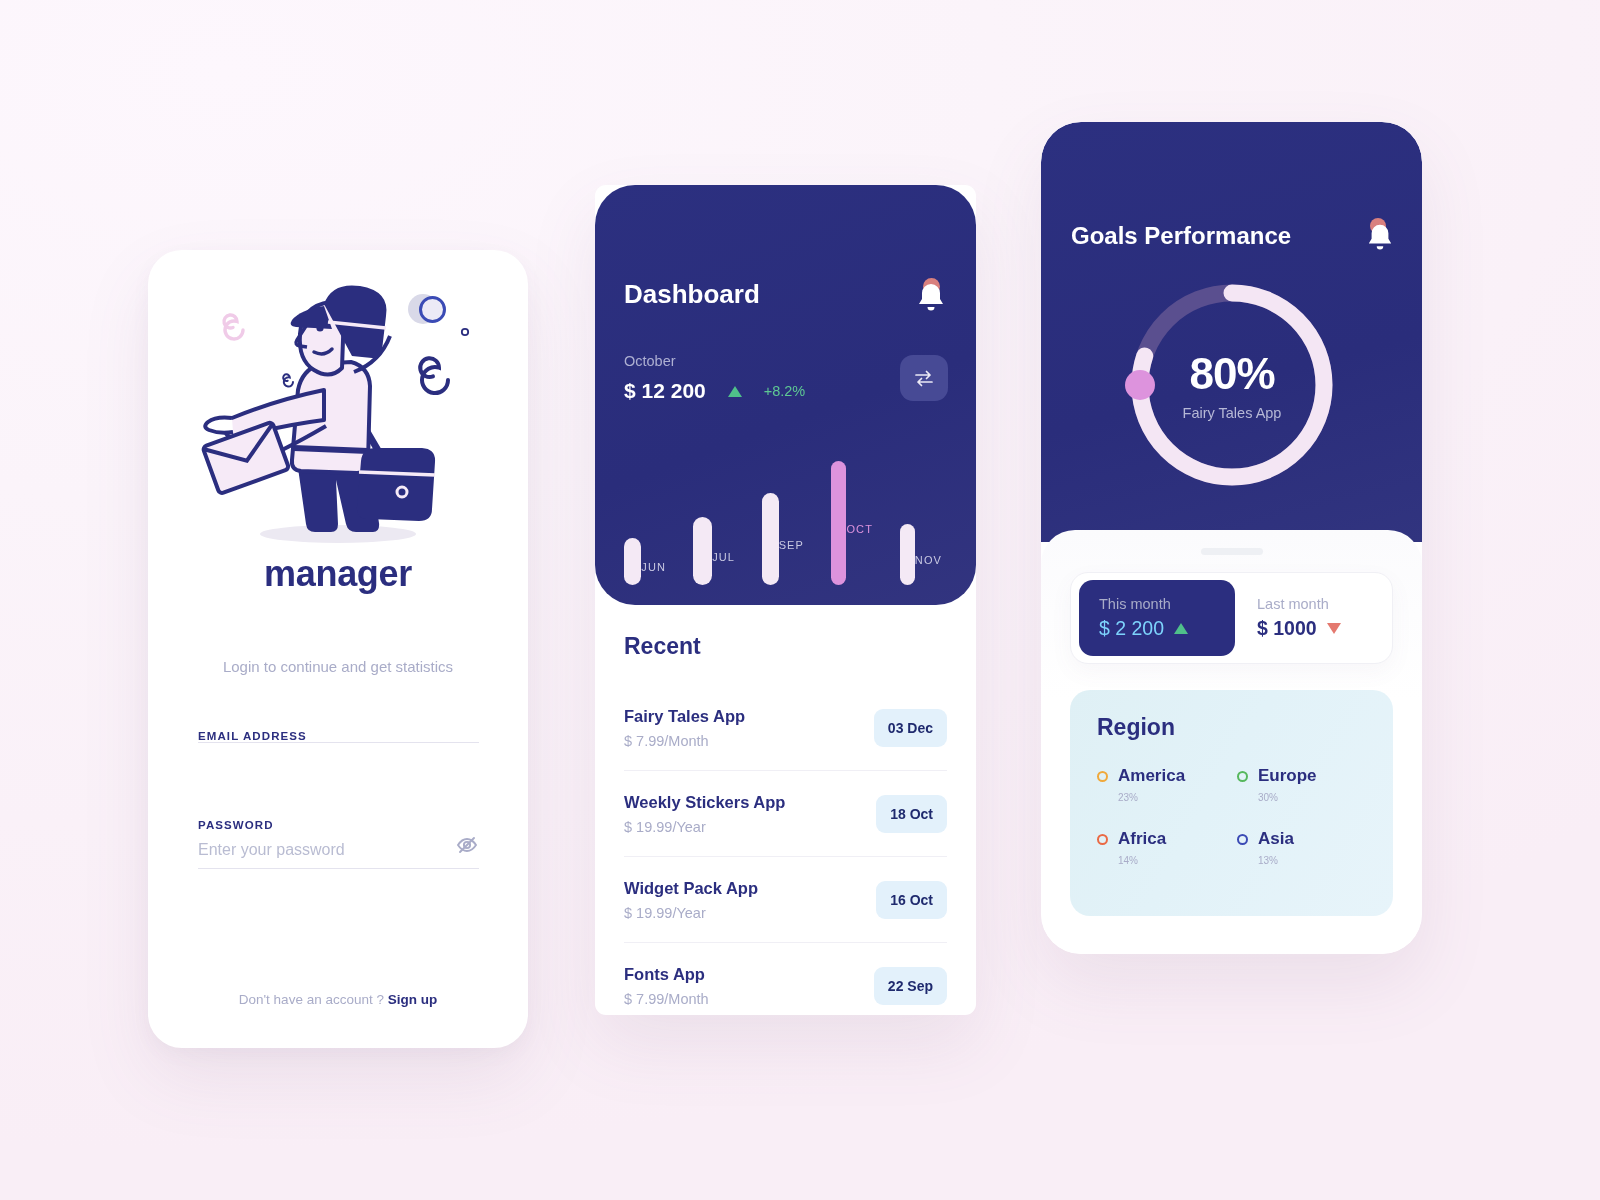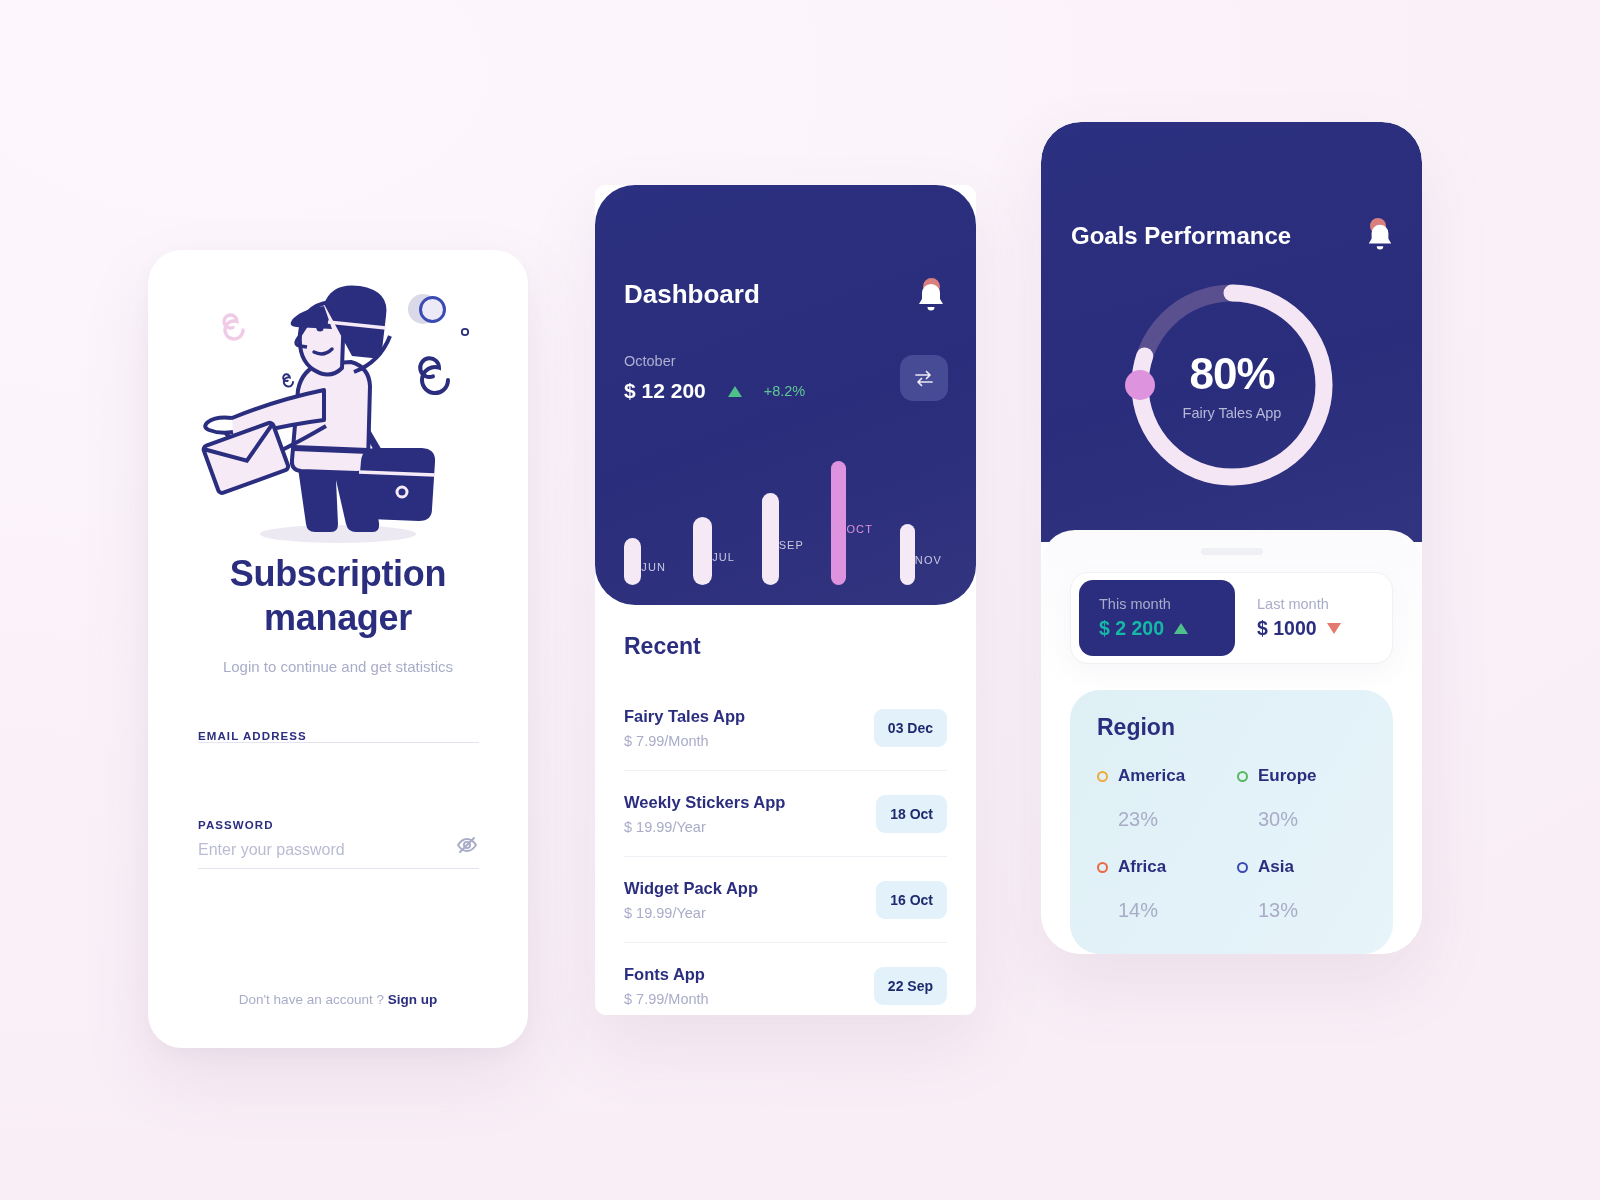--- a/index.html
+++ b/index.html
@@ -146,37 +146,37 @@
     position: absolute; left: 29px; top: 42px; width: 323px; height: 92px;
     background: #fff; border: 1px solid #f0f0f5; border-radius: 18px;
     box-shadow: 0 8px 22px rgba(120,90,130,.05);
     display: flex; align-items: center;
   }
   .month-pill {
     margin-left: 8px; width: 156px; height: 76px; border-radius: 14px;
     background: #2b2e7f; display: flex; flex-direction: column; justify-content: center; padding-left: 20px;
   }
   .month-pill .mlabel { color: #a9acc8; font-size: 14.5px; }
-  .month-pill .mval { color: #14b8a6; font-size: 19.5px; font-weight: 700; }
+  .month-pill .mval { color: #7dd3fc; font-size: 19.5px; font-weight: 400; }
   .month-plain { width: 150px; display: flex; flex-direction: column; justify-content: center; padding-left: 22px; }
   .month-plain .mlabel { color: #a9acc8; font-size: 14.5px; }
   .month-plain .mval { color: #2b2e7f; font-size: 19.5px; font-weight: 700; }
   .mrow { display: flex; align-items: center; gap: 10px; margin-top: 5px; }
 
   .region-card {
-    position: absolute; left: 29px; top: 160px; width: 323px; height: 264px;
+    position: absolute; left: 29px; top: 160px; width: 323px; height: 226px;
     background: linear-gradient(120deg, #dff0f5 0%, #e2f2f8 45%, #e7f4fa 100%);
-    border-radius: 30px;
+    border-radius: 20px;
   }
   .region-title { position: absolute; left: 27px; top: 24px; color: #2b2e7f; font-size: 23px; font-weight: 700; }
   .region-grid { position: absolute; left: 27px; top: 76px; width: 280px; display: grid; grid-template-columns: 1fr 1fr; row-gap: 26px; }
   .region-item-top { display: flex; align-items: center; gap: 10px; }
   .region-ring { width: 11px; height: 11px; border-radius: 50%; border: 2px solid #000; }
   .region-name { color: #2b2e7f; font-size: 17px; font-weight: 700; }
-  .region-pct { color: #a9acc8; font-size: 20px; margin-top: 22px; margin-left: 21px; }
+  .region-pct { color: #a9acc8; font-size: 10px; margin-top: 6px; margin-left: 21px; }
 </style>
 </head>
 <body>
 
 <div class="stage">
 
   <div class="login-card">
 
     <div class="illus-wrap">
       <div class="deco-circle-fill"></div>
@@ -217,21 +217,20 @@
         <circle cx="172" cy="68" r="3.6" fill="#2b2e7f"></circle>
         <path d="M166 92 q10 5 18 -3" fill="none" stroke="#2b2e7f" stroke-width="3.5" stroke-linecap="round"></path>
 
         <path d="M176 44 q8 -22 36 -18 q30 5 26 30 l-4 34 q-1 9 -10 8 l-20 -2 z" fill="#2b2e7f"></path>
         <path d="M176 46 q-24 4 -32 14 q-4 6 4 7 l36 2 z" fill="#2b2e7f"></path>
         <path d="M180 62 l58 6" stroke="#f6eaf7" stroke-width="3.5" fill="none"></path>
       </svg>
     </div>
 
     <div class="login-title">
-      <div>Subscription</div>
       <div>manager</div>
     </div>
 
     <div class="login-sub">Login to continue and get statistics</div>
 
     <div class="field" style="top:480px">
       <div class="field-label">EMAIL ADDRESS</div>
       <div class="field-underline"></div>
     </div>
 

